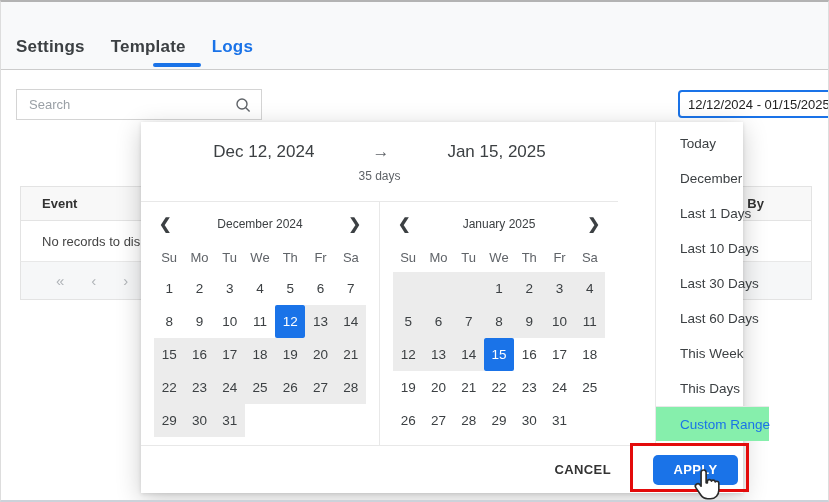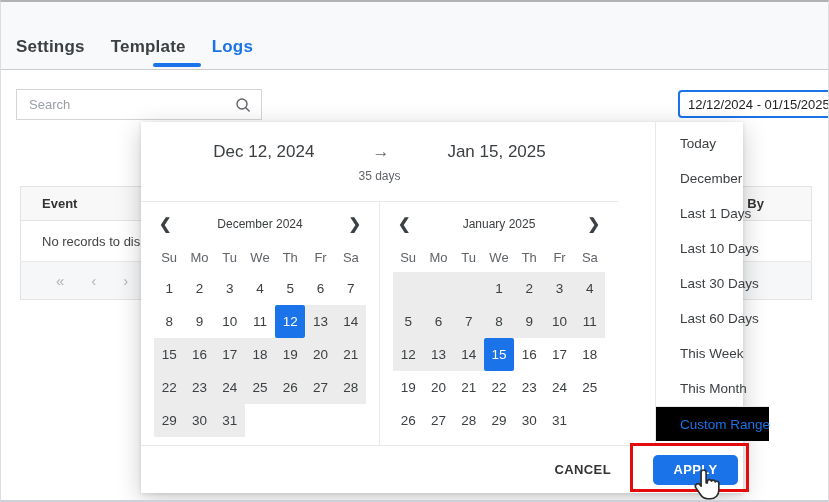--- a/index.html
+++ b/index.html
@@ -84,21 +84,21 @@
     font-size:13px; color:#5f6368; }
   .day { width:30.3px; height:33px; line-height:33px; text-align:center;
     font-size:13.5px; color:#3c4043; cursor:pointer; }
   .day.range { background:#ececec; }
   .day.sel { background:#1a73e8; color:#fff; border-radius:2px; }
   .day.empty { cursor:default; }
   
   .presets { width:114px; border-left:1px solid #e8e8e8; padding-top:4px;margin-left:37px; }
   .preset { height:35px; line-height:35px; padding-left:24px; font-size:13.5px;
     color:#3c4043; cursor:pointer; white-space:nowrap; }
-  .preset.active { color:#1a73e8; background:#000000; border-top:1px solid #e8e8e8; }
+  .preset.active { color:#1a73e8; background:#86efac; border-top:1px solid #e8e8e8; }
   
   .popup-footer { height:59px; border-top:1px solid #e8e8e8;
     display:flex; align-items:center; justify-content:flex-end; }
   .btn-cancel { font-size:13px; font-weight:bold; color:#333; letter-spacing:.4px;
     background:none; border:none; cursor:pointer; margin-right:42px;
     font-family:"Liberation Sans", sans-serif; }
   .btn-apply { width:85px; height:30px; background:#1a73e8; color:#fff;
     font-size:13px; font-weight:bold; letter-spacing:.4px; border:none; border-radius:5px;
     cursor:pointer; margin-right:5px; font-family:"Liberation Sans", sans-serif; }
   
@@ -289,21 +289,21 @@
         </div>
       </div>
       <div class="presets">
           <div class="preset">Today</div>
           <div class="preset">December</div>
           <div class="preset">Last 1 Days</div>
           <div class="preset">Last 10 Days</div>
           <div class="preset">Last 30 Days</div>
           <div class="preset">Last 60 Days</div>
           <div class="preset">This Week</div>
-          <div class="preset">This Month</div>
+          <div class="preset">This Days</div>
           <div class="preset active">Custom Range</div>
         </div>
     </div>
     <div class="popup-footer">
       <button class="btn-cancel">CANCEL</button>
       <button class="btn-apply">APPLY</button>
     </div>
   </div>
 
   <div class="annotation"></div>

